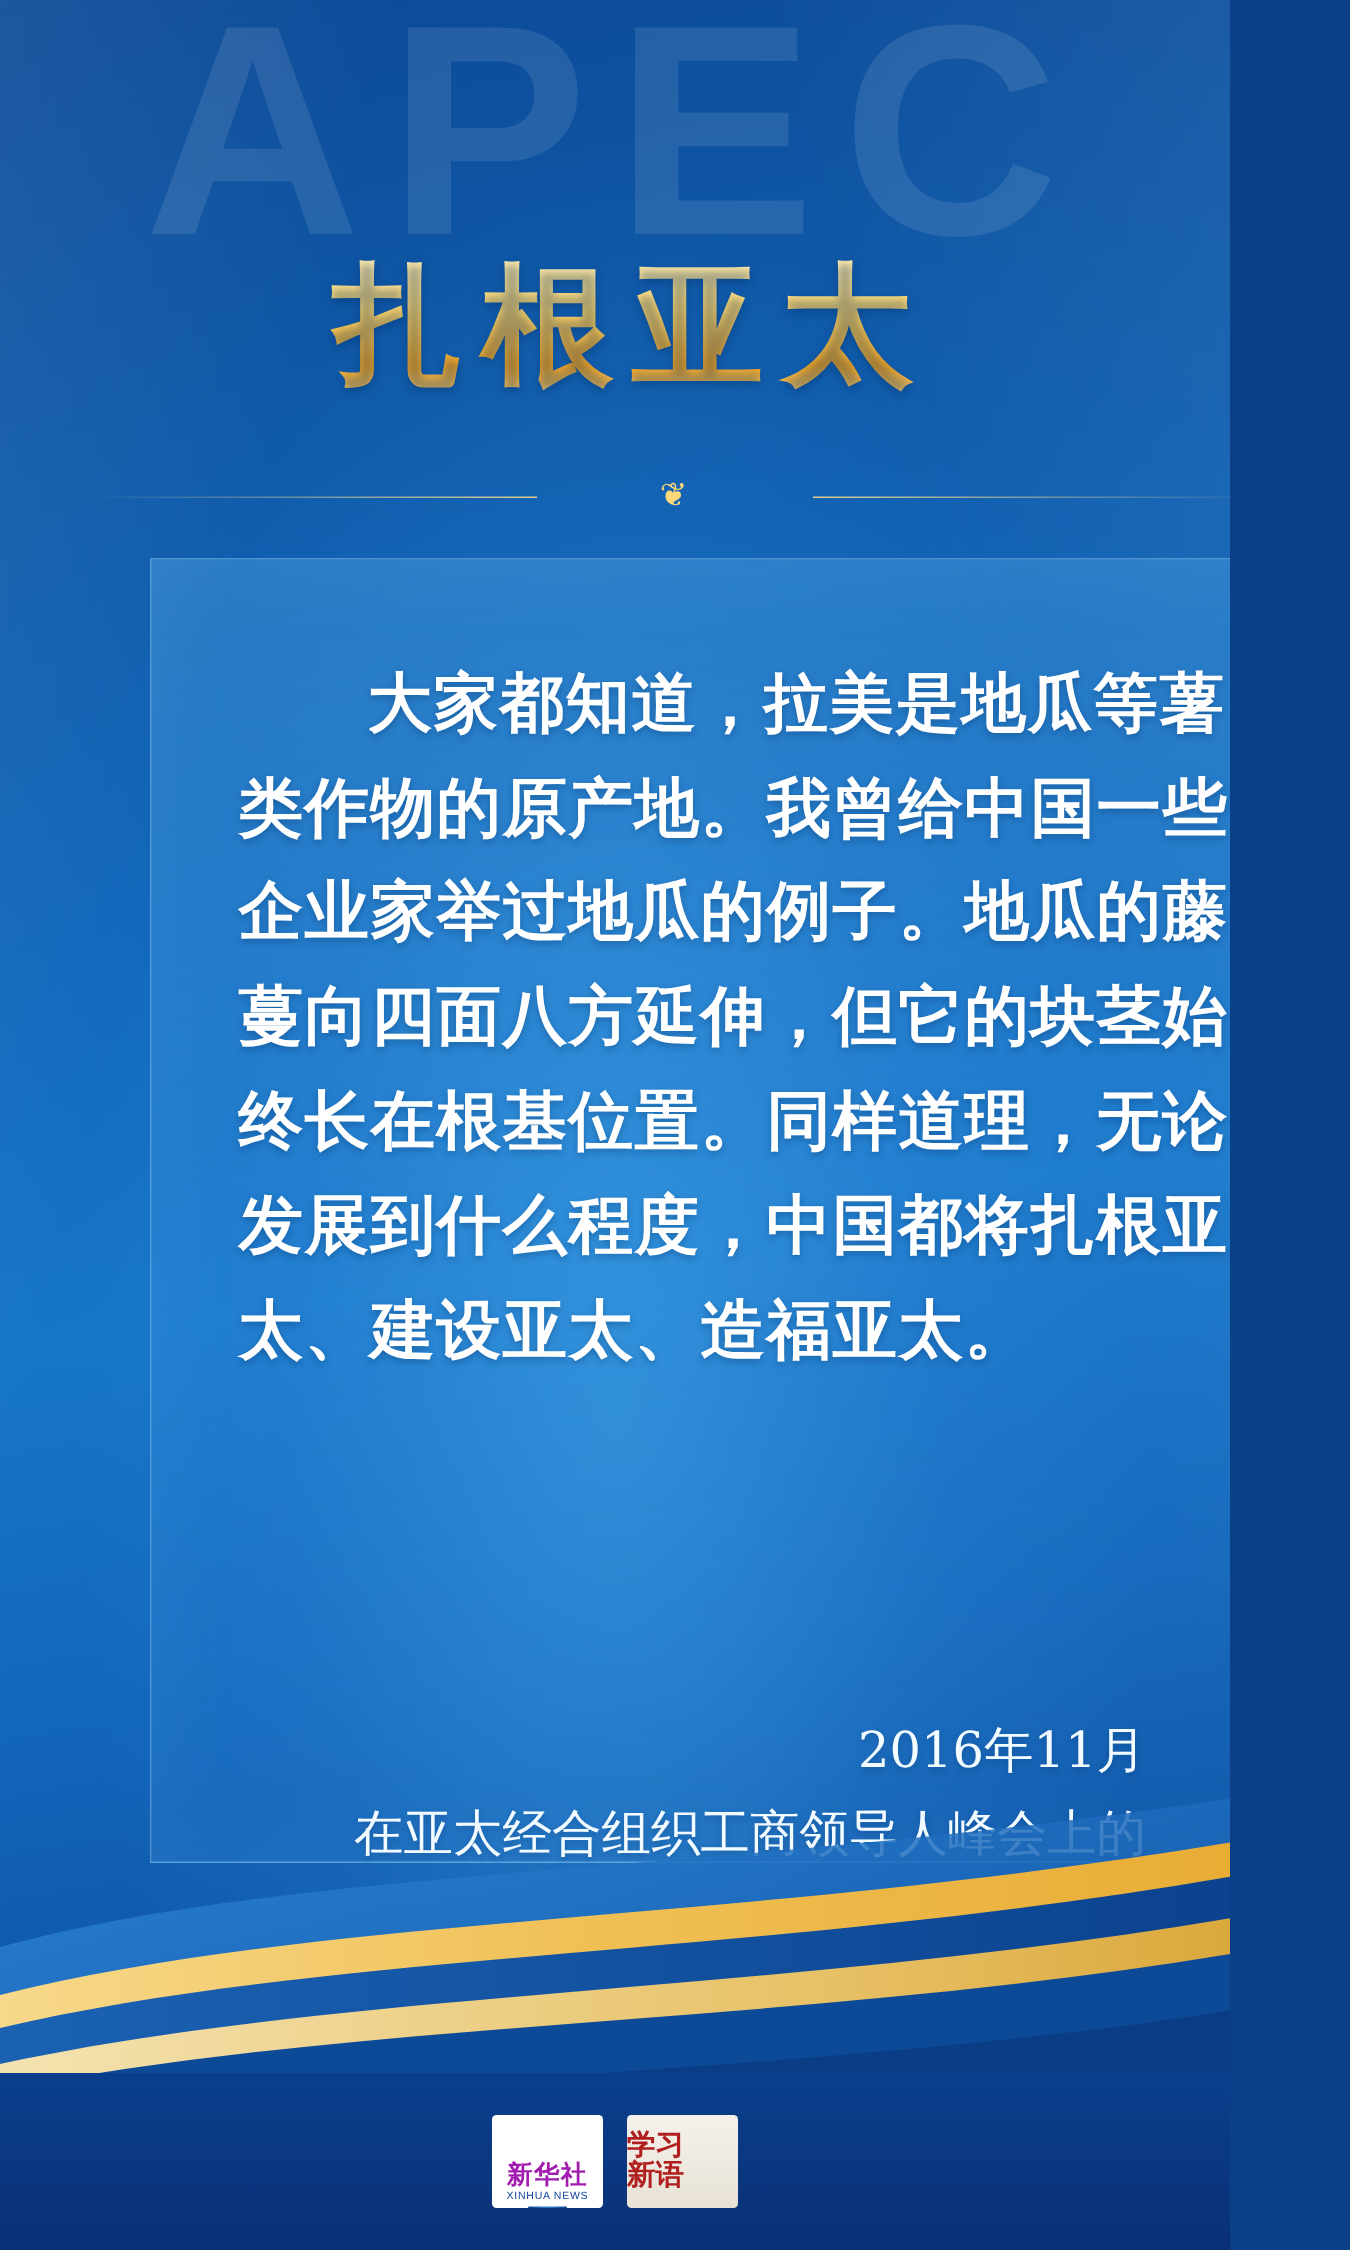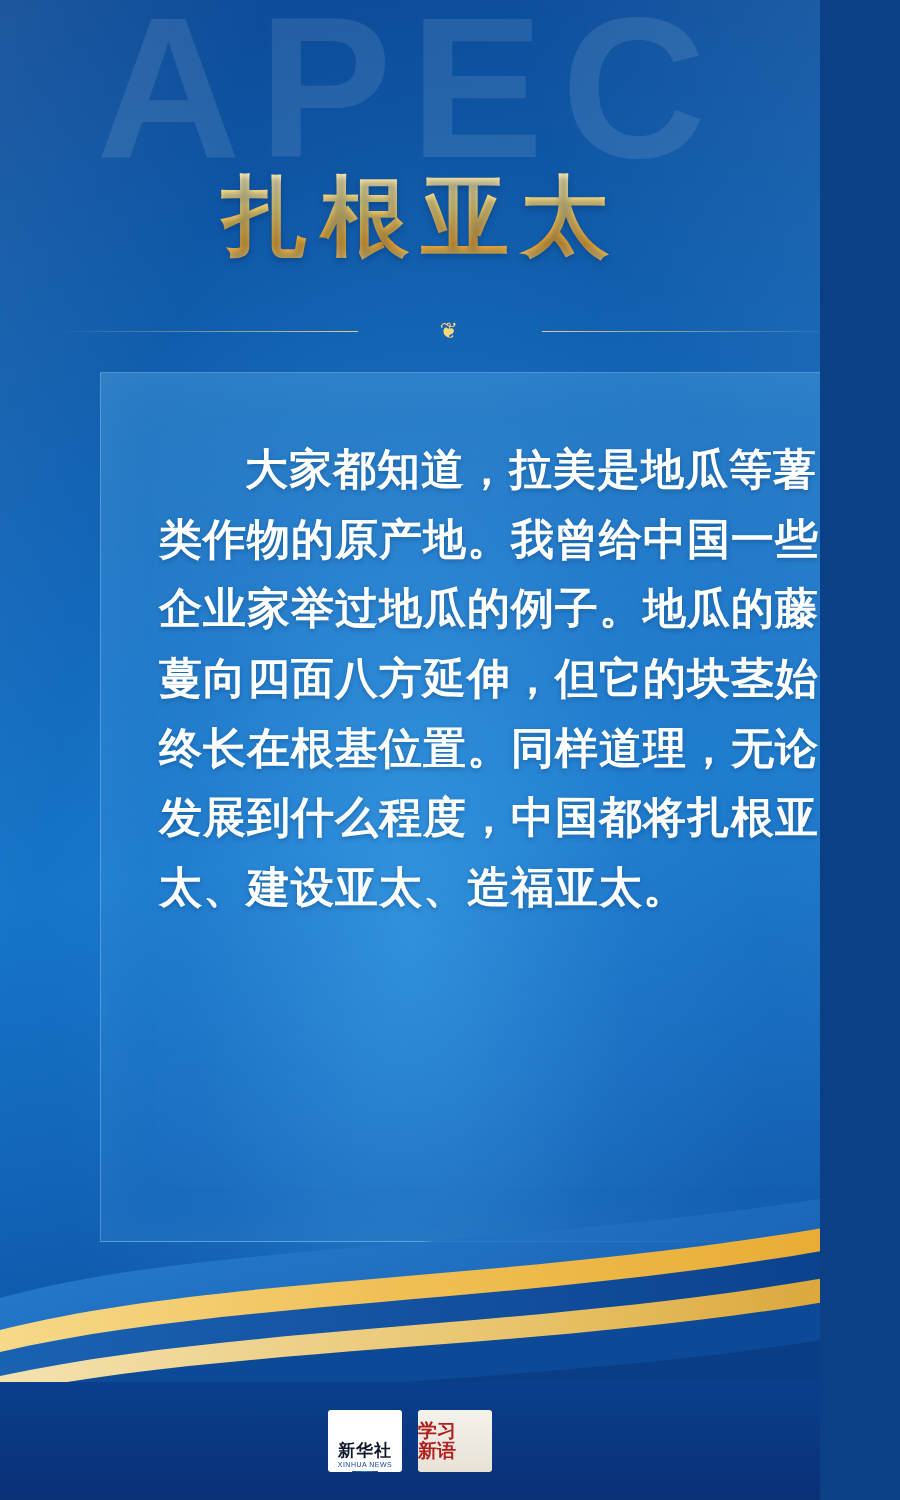--- a/index.html
+++ b/index.html
@@ -156,21 +156,21 @@
     display: flex;
     flex-direction: column;
     align-items: center;
     justify-content: center;
     gap: 2px;
   }
   .logo-xinhua .cn {
     font-family: "DejaVu Serif", serif;
     font-weight: bold;
     font-size: 17px;
-    color: #0f172a;
+    color: #a21caf;
     letter-spacing: 1px;
     line-height: 1;
     margin-top: 32px;
   }
   .logo-xinhua .en {
     font-family: "Liberation Sans", sans-serif;
     font-size: 7px;
     color: #12449a;
     letter-spacing: 0.5px;
   }
@@ -226,20 +226,25 @@
   <div class="divider">
     <div class="line"></div>
     <div class="line right"></div>
     <div class="orn">❦</div>
   </div>
 
   <div class="card">
     <div class="quote">大家都知道，拉美是地瓜等薯类作物的原产地。我曾给中国一些企业家举过地瓜的例子。地瓜的藤蔓向四面八方延伸，但它的块茎始终长在根基位置。同样道理，无论发展到什么程度，中国都将扎根亚太、建设亚太、造福亚太。</div>
   </div>
 
+  <div class="attribution">
+    <div>2016年11月</div>
+    <div>在亚太经合组织工商领导人峰会上的</div>
+    <div>主旨演讲</div>
+  </div>
 
   <svg class="waves" viewBox="0 0 900 320" preserveAspectRatio="none">
     <defs>
       <linearGradient id="goldA" x1="0" y1="0" x2="1" y2="0">
         <stop offset="0%" stop-color="#f7d98a"></stop>
         <stop offset="45%" stop-color="#f0bf54"></stop>
         <stop offset="100%" stop-color="#e7a92f"></stop>
       </linearGradient>
       <linearGradient id="goldB" x1="0" y1="0" x2="1" y2="0">
         <stop offset="0%" stop-color="#ffe9b0"></stop>

